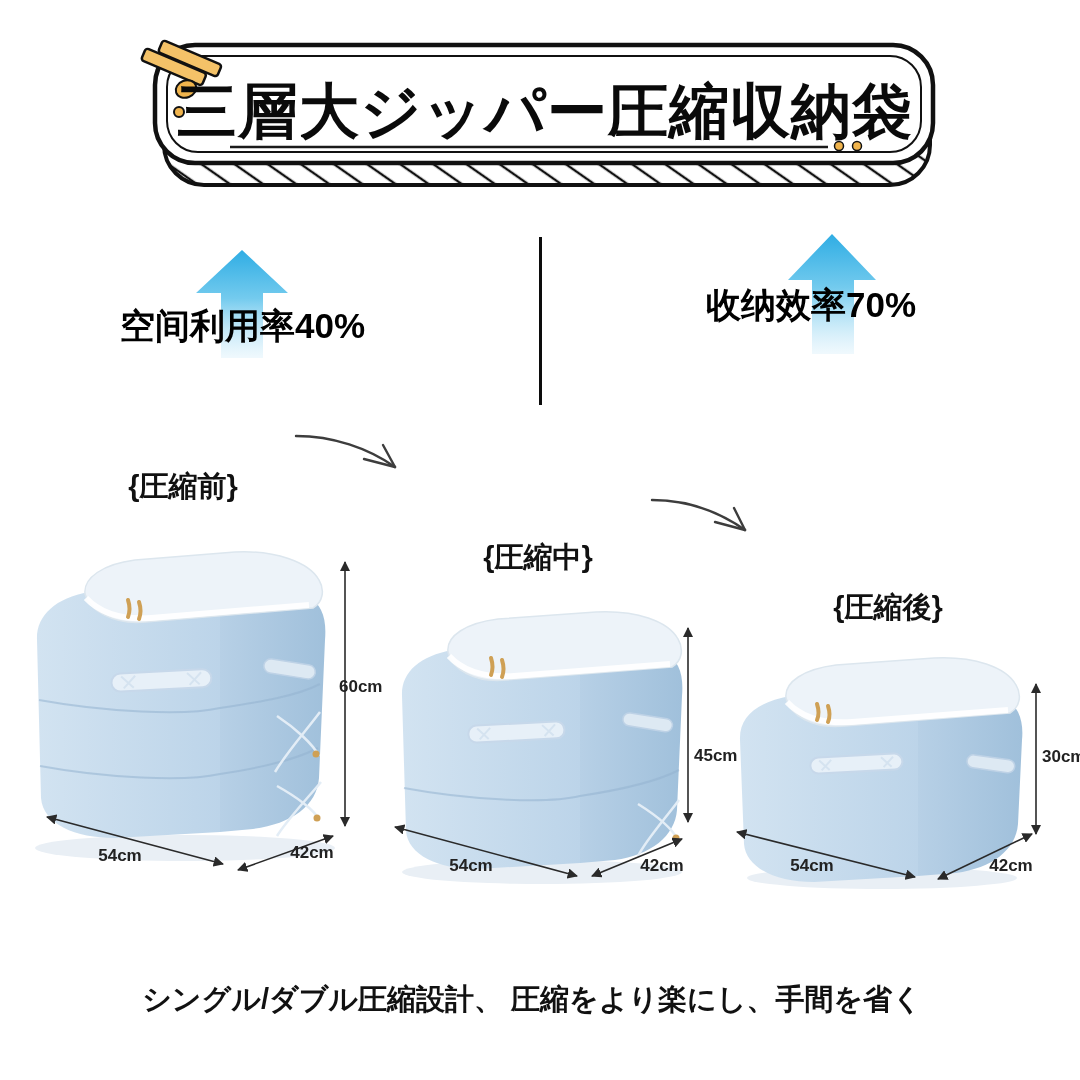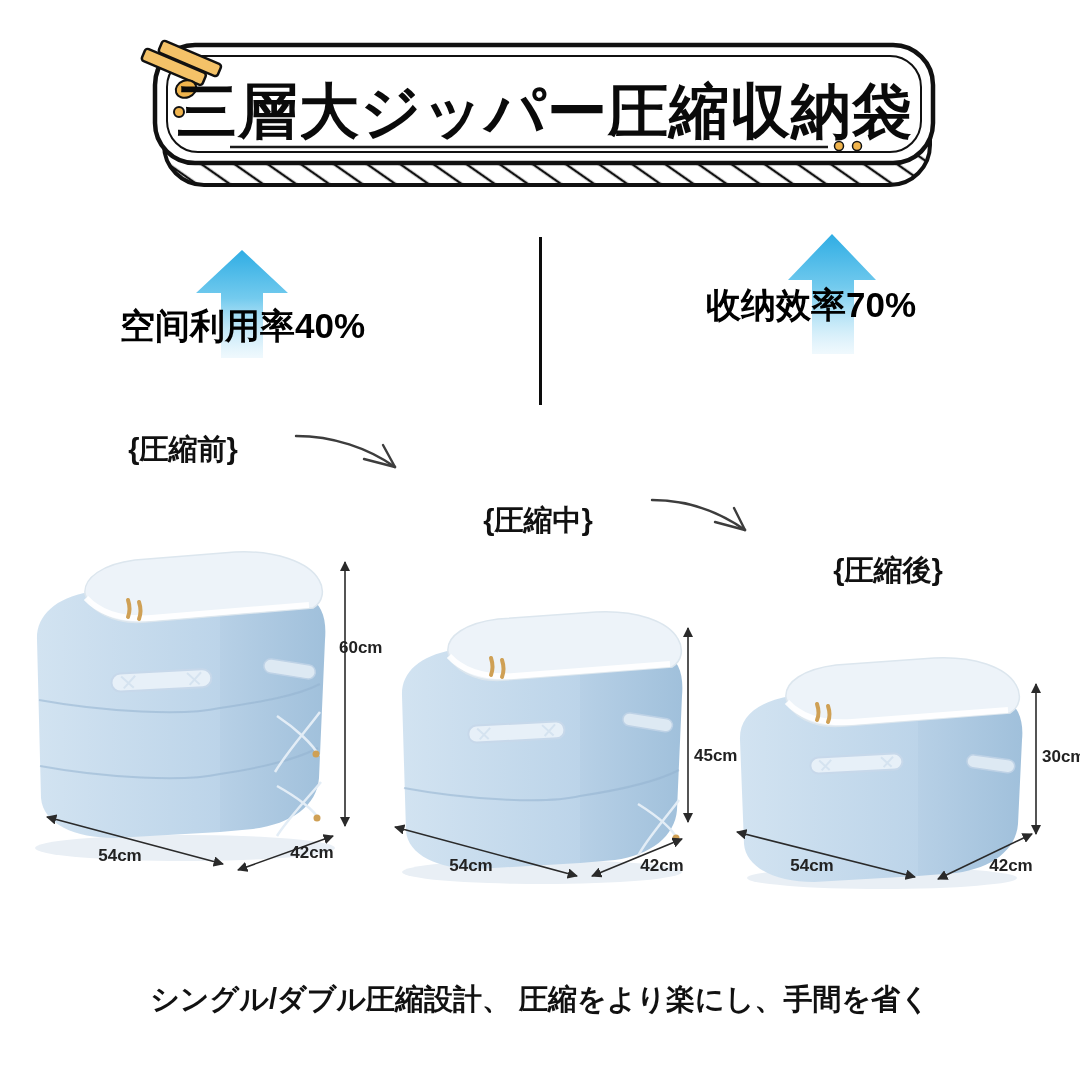--- a/index.html
+++ b/index.html
@@ -6,21 +6,21 @@
   .canvas {
     position:relative; width:1080px; height:1080px; background:#fff;
     font-family:"Liberation Sans", sans-serif; overflow:hidden; color:#111;
   }
   .abs { position:absolute; }
   .title {
     font-size:60px; font-weight:800; letter-spacing:1px; color:#0a0a0a;
     text-align:center; white-space:nowrap;
   }
   .stat { font-size:35px; font-weight:700; color:#000; white-space:nowrap; }
-  .tag  { font-size:29px; font-weight:600; color:#111; text-align:center; white-space:nowrap; }
+  .tag  { font-size:29px; font-weight:600; color:#111; text-align:center; white-space:nowrap;margin-top:37px; }
   .dim  { font-size:17px; font-weight:600; color:#222; white-space:nowrap; }
   .dim.c { width:64px; text-align:center; }
   .footer { font-size:29px; font-weight:600; color:#111; text-align:center; white-space:nowrap; }
   .divider { background:#0c0c0c; }
 </style>
 </head>
 <body>
 
 <div class="canvas">
 
@@ -121,21 +121,21 @@
       <rect width="52" height="14" rx="7" fill="#dde9f3" stroke="#bed2e6" stroke-width="1.5"></rect>
     </g>
     <path d="M252,168 C270,180 288,196 294,208 M295,164 C280,184 262,204 250,224" stroke="#e3edf6" stroke-width="2.5" fill="none"></path>
     <circle cx="291" cy="206" r="3.5" fill="#cfa055"></circle>
     <path d="M252,238 C270,248 290,262 294,272 M296,234 C281,252 262,272 252,288" stroke="#e3edf6" stroke-width="2.5" fill="none"></path>
     <circle cx="292" cy="270" r="3.5" fill="#cfa055"></circle>
     <line x1="320" y1="14" x2="320" y2="278" stroke="#2a2a2a" stroke-width="1.6" marker-start="url(#b1m)" marker-end="url(#b1m)"></line>
     <line x1="22" y1="269" x2="198" y2="316" stroke="#2a2a2a" stroke-width="1.6" marker-start="url(#b1m)" marker-end="url(#b1m)"></line>
     <line x1="213" y1="322" x2="308" y2="288" stroke="#2a2a2a" stroke-width="1.6" marker-start="url(#b1m)" marker-end="url(#b1m)"></line>
   </svg>
-  <div class="abs dim" style="left:339px;top:638px">60cm</div>
+  <div class="abs dim" style="left:339px;top:677px">60cm</div>
   <div class="abs dim c" style="left:88px;top:846px">54cm</div>
   <div class="abs dim c" style="left:280px;top:843px">42cm</div>
 
   <svg class="abs" style="left:392px;top:610px" width="320" height="285" viewBox="0 0 320 285">
     <defs>
       <linearGradient id="b2f" x1="0" y1="0" x2="1" y2="0">
         <stop offset="0" stop-color="#d2e3f1"></stop>
           <stop offset="1" stop-color="#bcd4e9"></stop>
         </linearGradient>
       <linearGradient id="b2s" x1="0" y1="0" x2="1" y2="0">
@@ -200,15 +200,15 @@
       <rect width="48" height="13" rx="6.5" fill="#dde9f3" stroke="#bed2e6" stroke-width="1.5"></rect>
     </g>
     <line x1="304" y1="36" x2="304" y2="186" stroke="#2a2a2a" stroke-width="1.6" marker-start="url(#b3m)" marker-end="url(#b3m)"></line>
     <line x1="5" y1="184" x2="183" y2="229" stroke="#2a2a2a" stroke-width="1.6" marker-start="url(#b3m)" marker-end="url(#b3m)"></line>
     <line x1="206" y1="231" x2="300" y2="186" stroke="#2a2a2a" stroke-width="1.6" marker-start="url(#b3m)" marker-end="url(#b3m)"></line>
   </svg>
   <div class="abs dim" style="left:1042px;top:747px">30cm</div>
   <div class="abs dim c" style="left:780px;top:856px">54cm</div>
   <div class="abs dim c" style="left:979px;top:856px">42cm</div>
 
-  <div class="abs footer" style="left:40px;top:980px;width:1000px">シングル/ダブル圧縮設計、 圧縮をより楽にし、手間を省く</div>
+  <div class="abs footer" style="left:32px;top:980px;width:1000px">シングル/ダブル圧縮設計、 圧縮をより楽にし、手間を省く</div>
 
 </div>
 
 </body></html>

